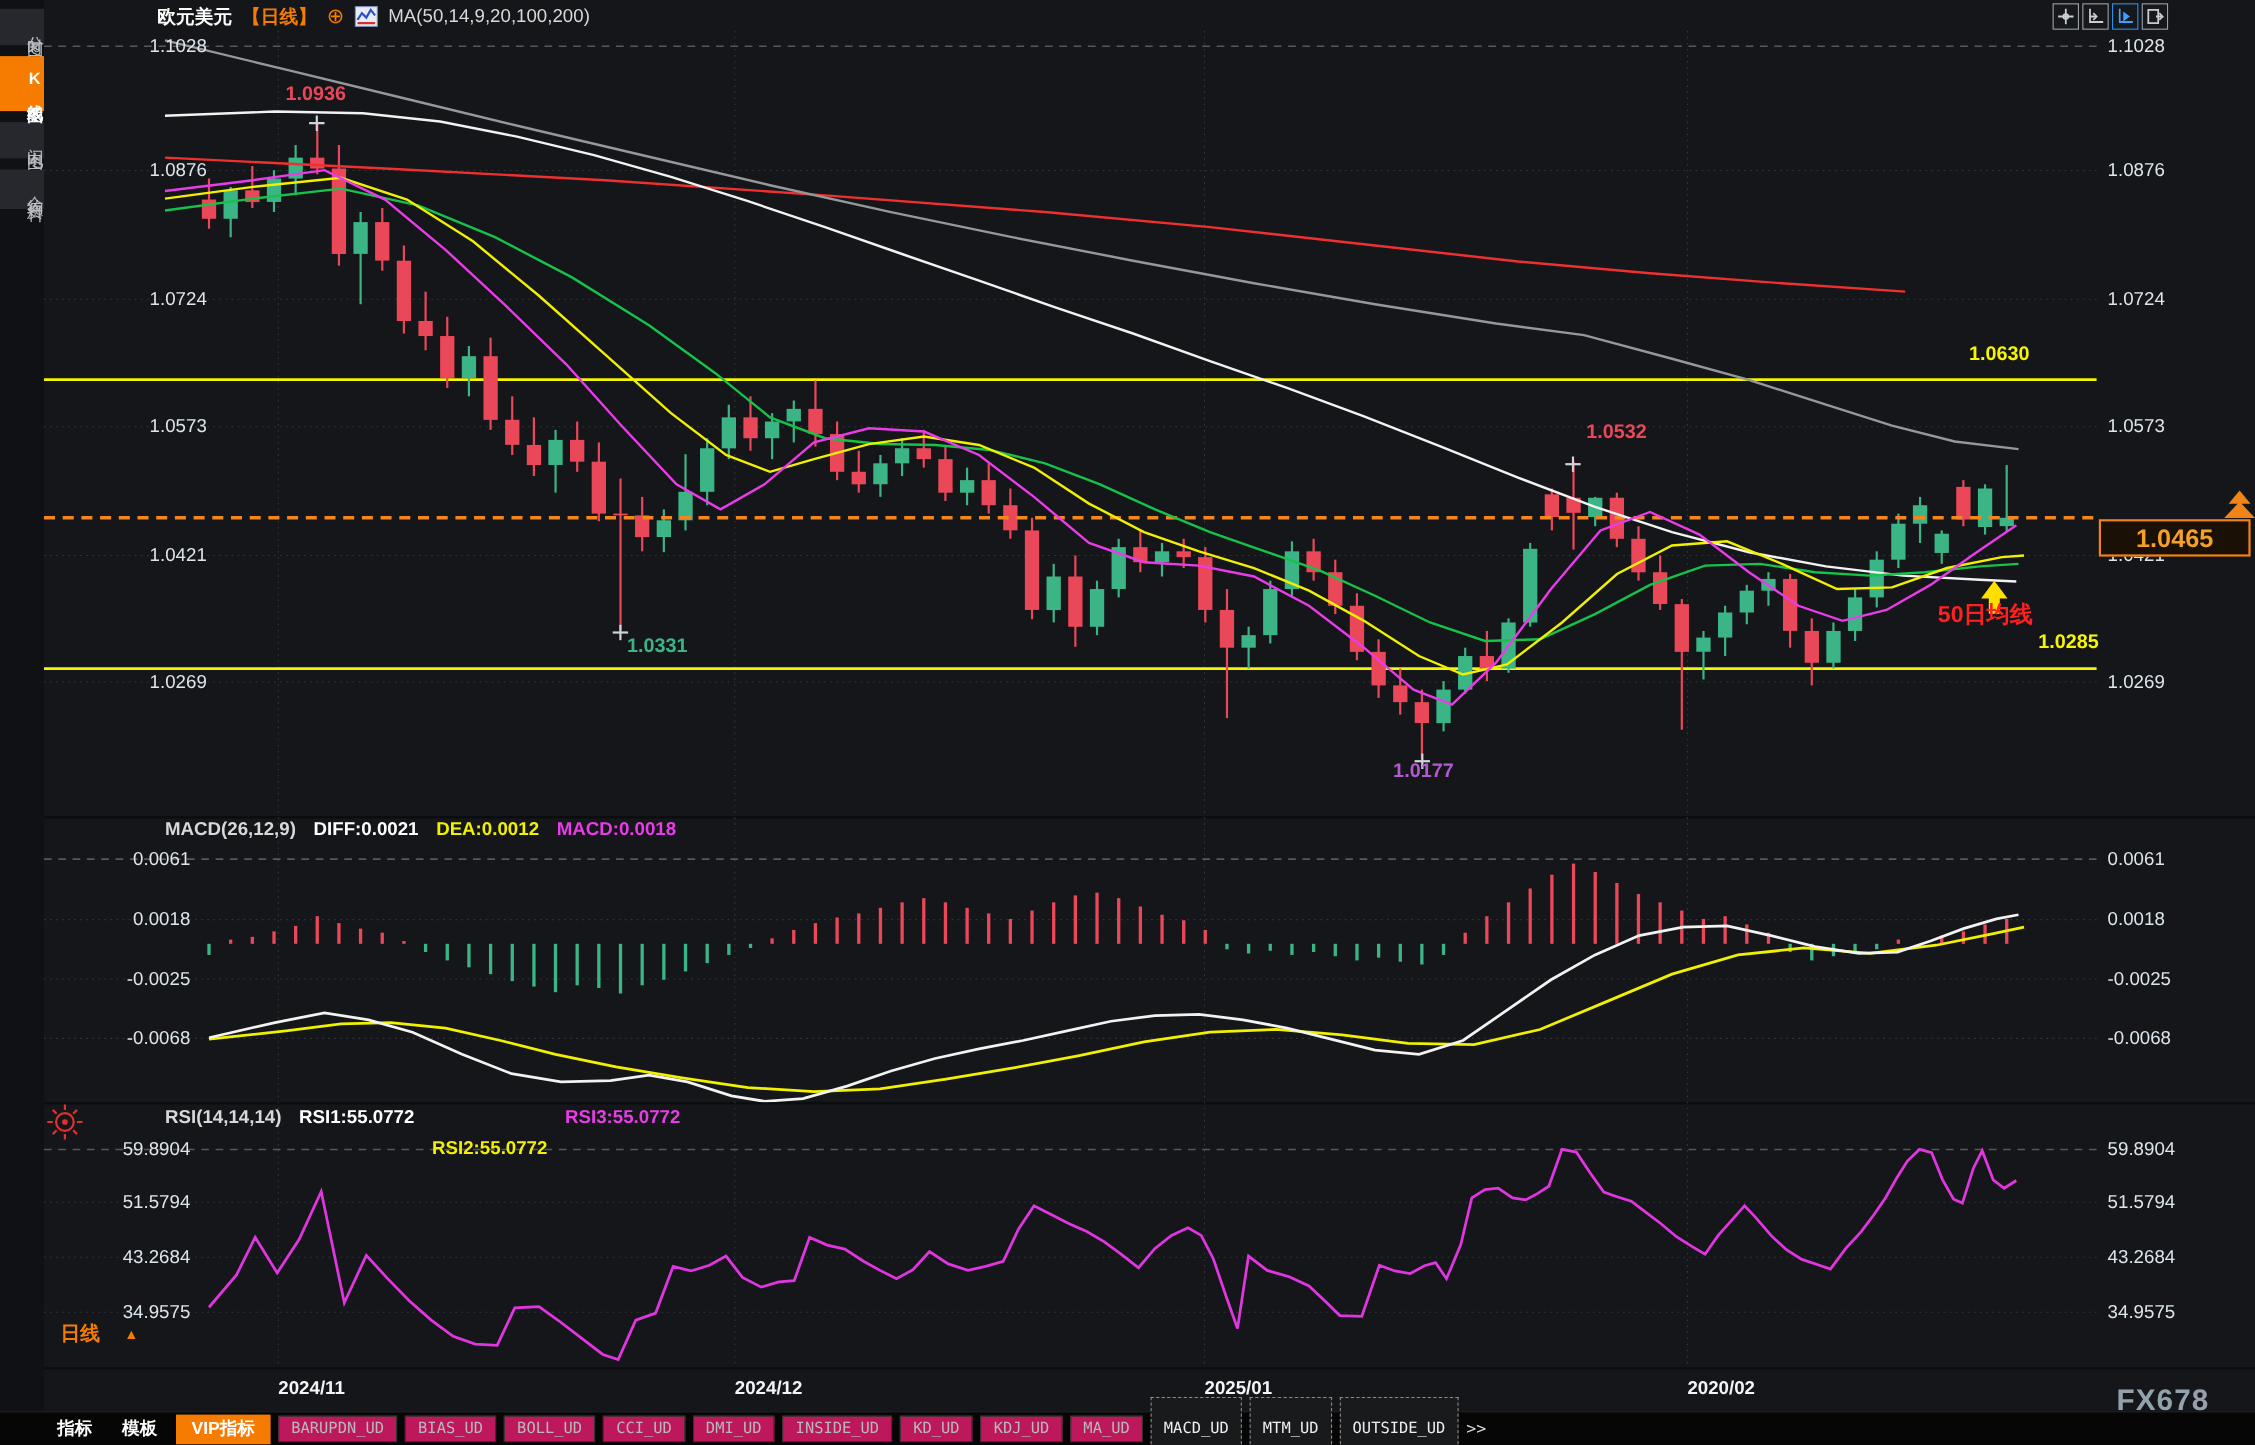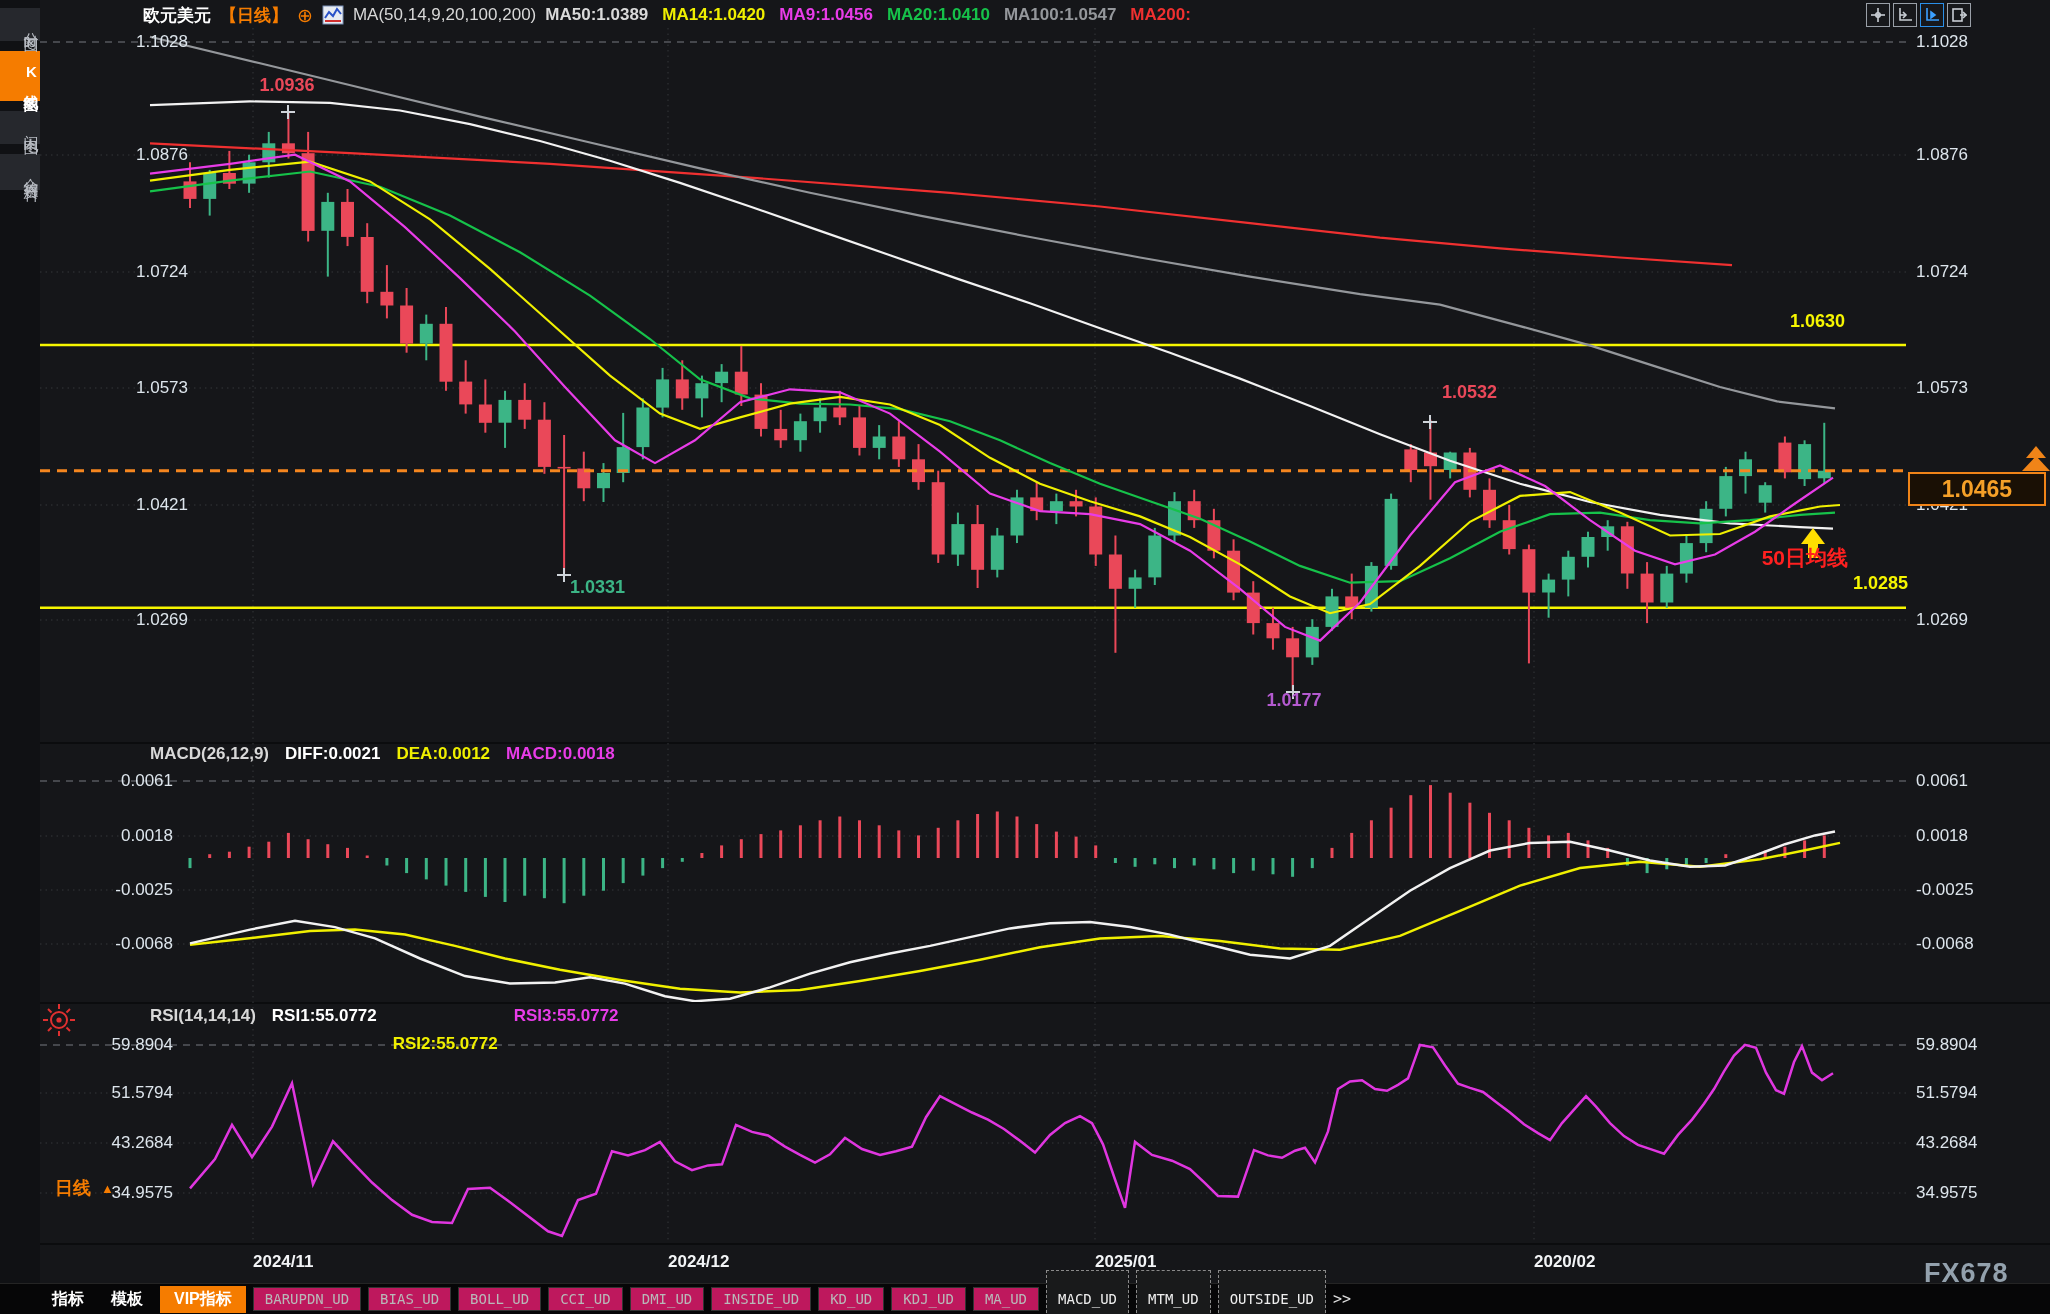--- a/index.html
+++ b/index.html
@@ -40,22 +40,22 @@
   .month-label { position:absolute; top:1252px; font-size:17px; font-weight:bold; color:#f2f4f6; z-index:4; }
 
   .annot { position:absolute; font-weight:bold; white-space:nowrap; z-index:4; }
 
   
   #price-box { position:absolute; left:1908px; top:472px; width:138px; height:34px; border:2px solid #f08418;
                background:#1a1005; color:#f5a028; font-size:23px; font-weight:bold; text-align:center;
                line-height:30px; z-index:6; }
 
   
-  #period-badge { position:absolute; left:55px; top:1176px; font-size:18px; font-weight:bold; color:#f57c00;
-                  display:flex; gap:10px; align-items:center; cursor:pointer; z-index:5; }
+  #period-badge { position:absolute; left:55px; top:1200px; font-size:18px; font-weight:bold; color:#f57c00;
+                  display:flex; gap:22px; align-items:center; cursor:pointer; z-index:5; }
 
   
   #tabbar { position:absolute; left:0; bottom:0; width:2050px; height:31px; background:#060607;
             border-top:1px solid #242424; display:flex; align-items:center; gap:7px; padding-left:42px; z-index:8; }
   .tab { white-space:nowrap; cursor:pointer; }
   .tab.plain { color:#ffffff; font-weight:bold; font-size:16px; padding:2px 10px; }
   .tab.active { background:#f57c00; color:#fff; font-weight:bold; font-size:16px; padding:3px 14px; }
   .tab.boxed { background:#be185d; border:1px solid #333; color:#b9b9b9;
                font-family:"DejaVu Sans Mono",monospace; font-size:14px; padding:3px 11px; }
   .tab.boxed-bright { background:#191a1b; border:1px dashed #8a8a8a; color:#eeeeee;
@@ -400,28 +400,20 @@
     <span class="per">【日线】</span>
     <span class="plus-ico">⊕</span>
     <span style="display:inline-flex;">
       <svg width="22" height="20" viewBox="0 0 22 20">
         <rect x="1" y="1" width="20" height="18" fill="#e8ecf2" stroke="#7a90b8"></rect>
         <polyline points="3,13 7,7 11,11 15,4 19,9" fill="none" stroke="#2a52c8" stroke-width="2"></polyline>
         <line x1="3" y1="16" x2="19" y2="16" stroke="#d03030" stroke-width="2"></line>
       </svg>
     </span>
     <span class="ma-set">MA(50,14,9,20,100,200)</span>
-    <span id="ma-values" style="display:flex;gap:14px;">
-        <span class="ma-val" style="color: rgb(217, 217, 217);">MA50:1.0389</span>
-        <span class="ma-val" style="color: rgb(240, 240, 0);">MA14:1.0420</span>
-        <span class="ma-val" style="color: rgb(232, 60, 232);">MA9:1.0456</span>
-        <span class="ma-val" style="color: rgb(22, 194, 74);">MA20:1.0410</span>
-        <span class="ma-val" style="color: rgb(148, 151, 155);">MA100:1.0547</span>
-        <span class="ma-val" style="color: rgb(240, 48, 48);">MA200:</span>
-      </span>
   </div>
 
   <div id="toolbar">
     <div class="tb-btn">
       <svg width="16" height="16" viewBox="0 0 16 16" stroke="#c9ced4" stroke-width="1.6" fill="none">
         <line x1="8" y1="1" x2="8" y2="15"></line>
           <line x1="1" y1="8" x2="15" y2="8"></line>
         <circle cx="8" cy="8" r="2.2"></circle>
       </svg>
     </div>

